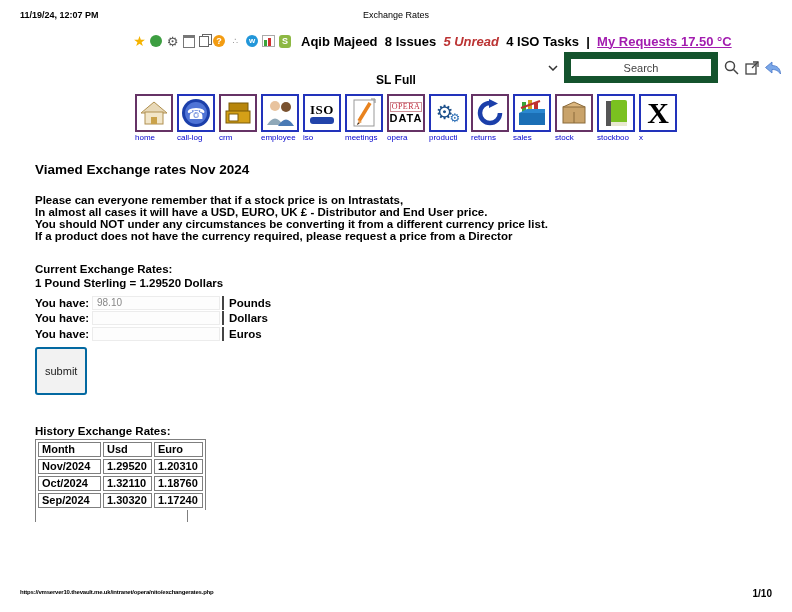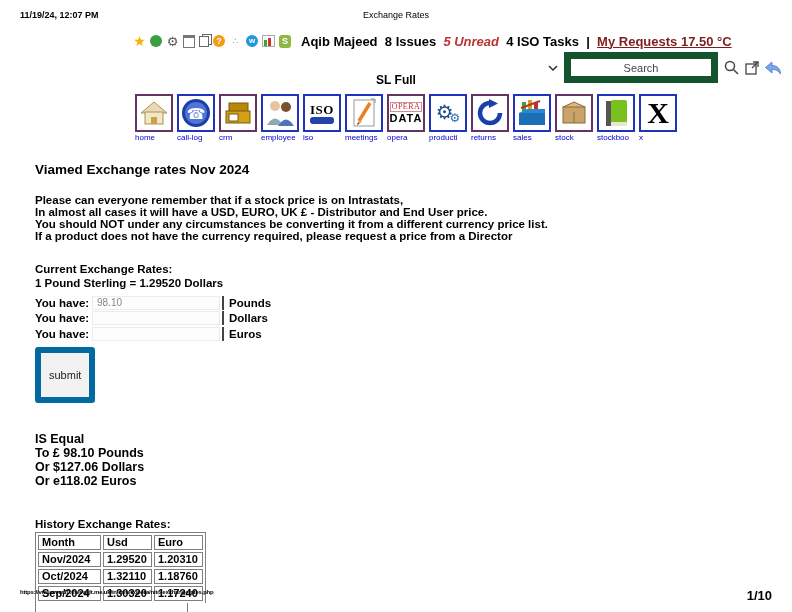--- a/index.html
+++ b/index.html
@@ -4,38 +4,38 @@
 <style>
   html,body{margin:0;padding:0;}
   body{
     width:792px;height:612px;background:#ffffff;position:relative;overflow:hidden;
     font-family:"Liberation Sans","DejaVu Sans",sans-serif;color:#000;
   }
   
   .ph-date{position:absolute;left:20px;top:10px;font-size:9px;font-weight:bold;}
   .ph-title{position:absolute;left:0;top:10px;width:100%;text-align:center;font-size:9px;font-weight:normal;}
   .pf-url{position:absolute;left:20px;top:589px;font-size:6px;font-weight:bold;letter-spacing:-0.2px;}
-  .pf-page{position:absolute;right:20px;top:588px;font-size:13px;font-weight:bold;margin-left:8px;}
+  .pf-page{position:absolute;right:20px;top:588px;font-size:10px;font-weight:bold;margin-left:8px;}
   
   .toolbar{position:absolute;left:133px;top:33px;display:flex;align-items:center;gap:4px;height:16px;}
   .ti{width:13px;height:13px;display:inline-flex;align-items:center;justify-content:center;font-size:11px;line-height:1;flex:0 0 auto;}
   .ti-star{color:#f5b301;font-size:14px;}
   .ti-green{background:#3d9e41;border-radius:50%;width:12px;height:12px;}
   .ti-gear{color:#555;font-size:13px;}
   .ti-cal{width:10px;height:9px;border:1px solid #777;border-top:3px solid #777;}
   .ti-copy{width:8px;height:9px;border:1px solid #666;position:relative;background:#fff;}
   .ti-copy::before{content:"";position:absolute;left:2px;top:-3px;width:8px;height:9px;border:1px solid #666;background:#fff;z-index:-1;}
   .ti-help{background:#f39c12;border-radius:50%;width:12px;height:12px;color:#fff;font-size:9px;font-weight:bold;display:inline-flex;align-items:center;justify-content:center;}
   .ti-dots{color:#999;font-size:9px;}
   .ti-wave{background:#2196d9;border-radius:50%;width:12px;height:12px;color:#fff;font-size:8px;font-weight:bold;display:inline-flex;align-items:center;justify-content:center;}
   .ti-chart{width:11px;height:10px;border:1px solid #aaa;background:linear-gradient(to top,#3aa33a 0 60%,#fff 60%) 1px 0/3px 100% no-repeat,linear-gradient(to top,#d03030 0 85%,#fff 85%) 5px 0/3px 100% no-repeat,#fff;}
   .ti-shop{background:#8db843;border-radius:3px;width:12px;height:13px;color:#fff;font-size:9px;font-weight:bold;display:inline-flex;align-items:center;justify-content:center;}
   .user-status{margin-left:6px;font-size:13px;font-weight:bold;white-space:nowrap;}
   .user-status .unread{color:#bb3333;font-style:italic;}
-  .user-status a{color:#7f1d1d;text-decoration:underline;cursor:pointer;}
+  .user-status a{color:#a21caf;text-decoration:underline;cursor:pointer;}
   
   .search-row{position:absolute;left:548px;top:52px;display:flex;align-items:center;gap:6px;}
   .chev{display:inline-flex;align-items:center;}
   .search-input{width:130px;height:15px;border:7px solid #14532d;font-size:11px;padding:1px 5px;color:#333;outline:none;text-align:center;}
   .search-input::placeholder{color:#444;}
   .sic{display:inline-flex;align-items:center;cursor:pointer;}
   
   .sl-full{position:absolute;left:0;top:73px;width:100%;text-align:center;font-size:12px;font-weight:bold;}
   .apps{position:absolute;left:135px;top:94px;display:flex;gap:2px;}
   .app{width:40px;flex:0 0 auto;}
@@ -57,21 +57,21 @@
   .h1{font-size:13.5px;font-weight:bold;margin:0 0 17px 0;}
   .notice div{line-height:12px;}
   .rates{margin-top:21px;}
   .rates div{line-height:13.5px;}
   .conv{margin-top:5px;}
   .conv-row{display:flex;align-items:center;height:15.5px;}
   .conv-label{width:57px;}
   .conv-input{width:118px;height:12px;border:1px solid #ececec;background:#fdfdfd;font-size:10px;color:#888;padding:0 4px;font-weight:normal;outline:none;}
   .conv-sep{width:2px;height:14px;background:#444;margin-left:2px;}
   .conv-cur{margin-left:5px;}
-  .submit-btn{margin-top:5px;font-size:11px;font-weight:normal;background:#f2f2f2;border:6px solid #0369a1;border-radius:3px;padding:16px 8px;cursor:pointer;color:#222;}
+  .submit-btn{margin-top:5px;font-size:11px;font-weight:normal;background:#f2f2f2;border:2px solid #0369a1;border-radius:3px;padding:16px 8px;cursor:pointer;color:#222;}
   .result{margin-top:29px;font-size:12.5px;}
   .result div{line-height:14px;}
   .hist-title{margin-top:30px;}
   table.hist{border-collapse:separate;border-spacing:2px;border:1px solid #7f7f7f;border-bottom:none;margin-top:2px;}
   table.hist td{border:1px solid #7f7f7f;font-size:11px;font-weight:bold;padding:0 3px;height:13px;text-align:left;}
   td.c-month{width:55px;} td.c-usd{width:41px;} td.c-euro{width:41px;}
   .hist-cut{width:151px;height:12px;border-left:1px solid #7f7f7f;border-right:1px solid #7f7f7f;}
 </style>
 </head>
 <body>
@@ -303,26 +303,20 @@
     </div>
     <div class="conv-row">
       <span class="conv-label">You have:</span>
       <input class="conv-input" type="text" value="" style="">
       <span class="conv-sep"></span>
       <span class="conv-cur">Euros</span>
     </div>
     <button class="submit-btn">submit</button>
   </div>
 
-  <div class="result">
-    <div>IS Equal</div>
-    <div>To £ 98.10 Pounds</div>
-    <div>Or $127.06 Dollars</div>
-    <div>Or e118.02 Euros</div>
-  </div>
 
   <div class="hist-title">History Exchange Rates:</div>
   <table class="hist">
     <tbody>
       <tr>
         <td class="c-month">Month</td>
         <td class="c-usd">Usd</td>
         <td class="c-euro">Euro</td>
       </tr>
       <tr>

